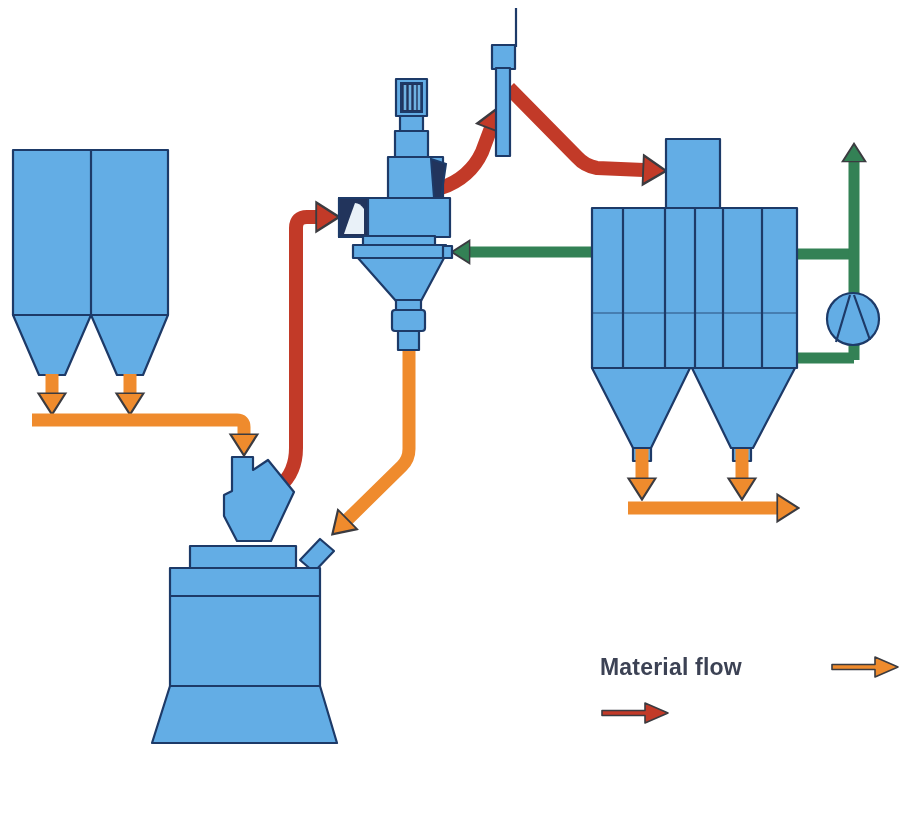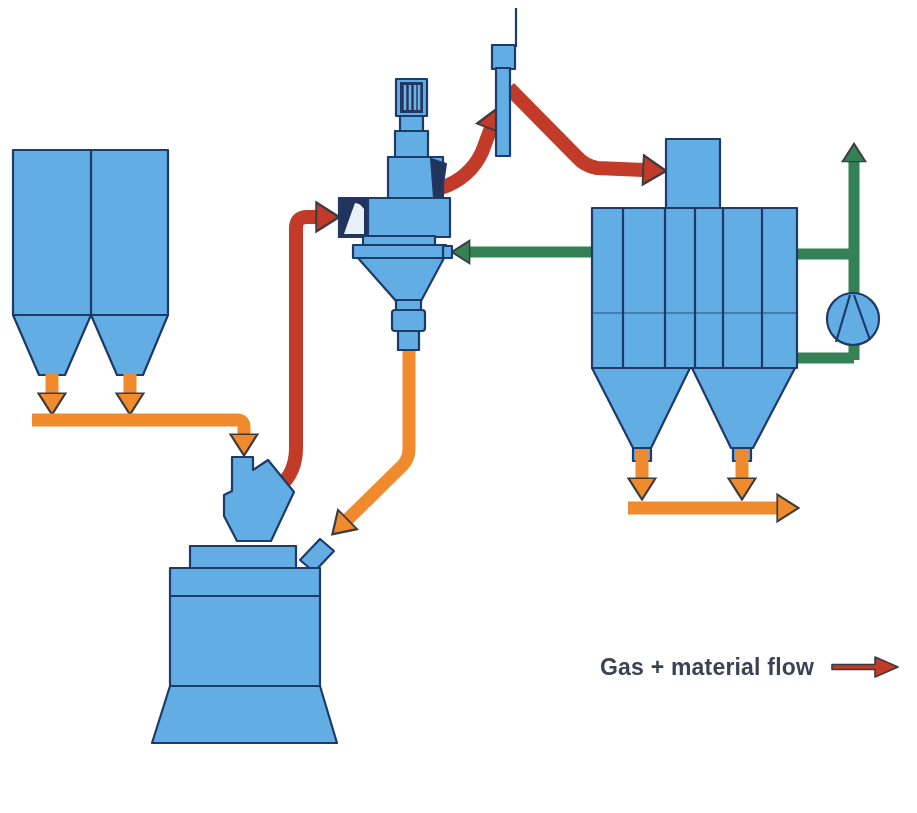--- a/index.html
+++ b/index.html
@@ -141,19 +141,24 @@
       <rect x="443" y="246" width="9" height="12" class="eq"></rect>
       <polygon points="358,258 444,258 421,301 396,301" class="eq"></polygon>
       <rect x="396" y="300" width="25" height="10" class="eq"></rect>
       <rect x="392" y="310" width="33" height="21" rx="3" class="eq"></rect>
       <rect x="398" y="331" width="21" height="19" class="eq"></rect>
     </g>
   </svg>
 
   <div class="legend">
     <div class="legend-row">
-      <span class="legend-label">Gas + material flow</span>
+      <span class="legend-label">Material flow</span>
+      <svg class="legend-arrow" viewBox="0 0 70 28">
+        <polygon points="2,11.5 45,11.5 45,4 68,14 45,24 45,16.5 2,16.5" fill="#ef8b2d"></polygon>
+      </svg>
+    </div>
+    <div class="legend-row">
       <svg class="legend-arrow" viewBox="0 0 70 28">
         <polygon points="2,11.5 45,11.5 45,4 68,14 45,24 45,16.5 2,16.5" fill="#c23a28"></polygon>
       </svg>
     </div>
   </div>
 </div>
 
 </body></html>

